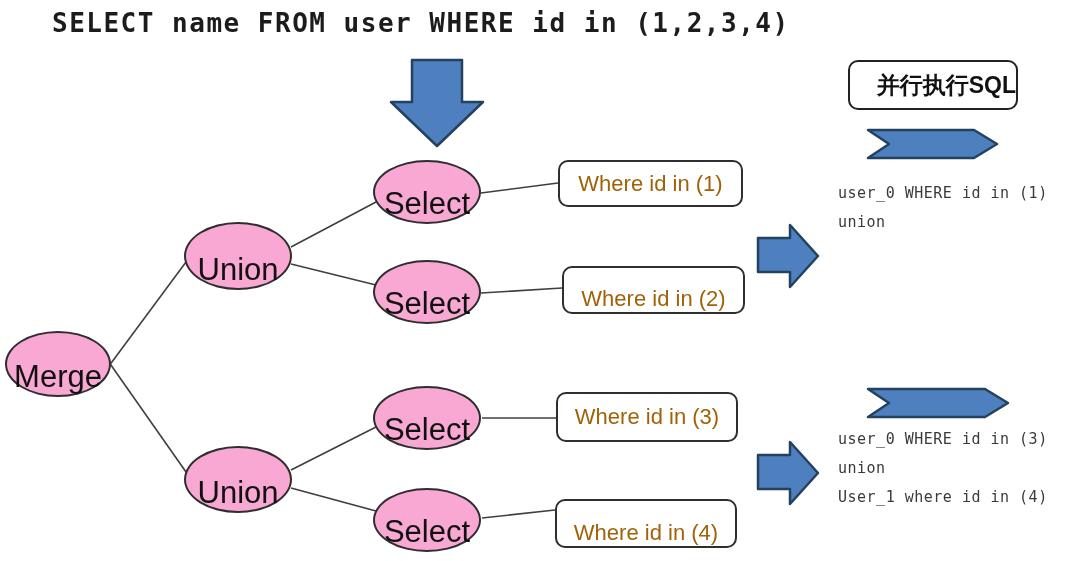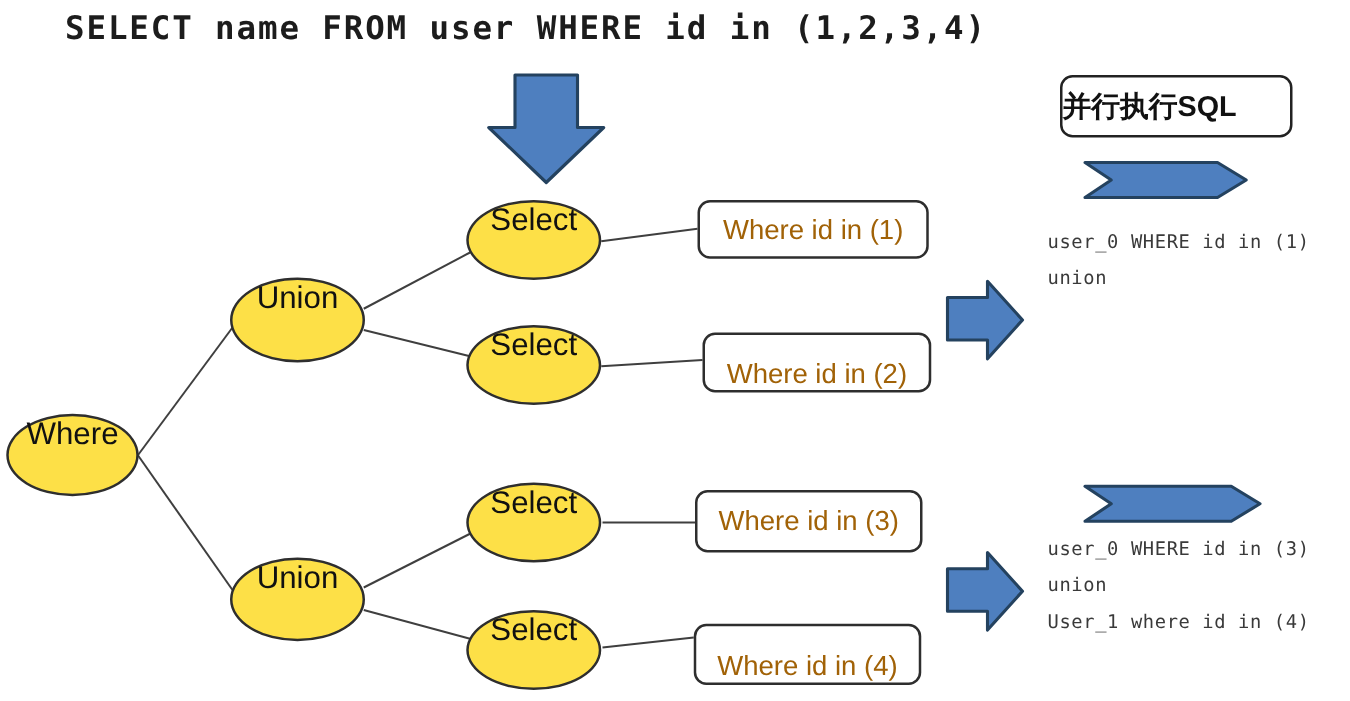--- a/index.html
+++ b/index.html
@@ -14,37 +14,37 @@
   .title{
     position:absolute;left:52px;top:8px;
     font-family:"DejaVu Sans Mono","Liberation Mono",monospace;
     font-size:26px;font-weight:600;letter-spacing:1.5px;color:#1c1c1c;
     white-space:nowrap;
   }
   .node{
     position:absolute;
     border:2px solid #2e2e2e;
     border-radius:50%;
-    display:flex;align-items:flex-start;justify-content:center;
-    font-size:25px;color:#111;background:#fde047;
+    display:flex;align-items:flex-end;justify-content:center;
+    font-size:31px;color:#111;background:#f9a8d4;
     box-sizing:border-box;
   }
   .where-box{
     position:absolute;
     border:2px solid #2e2e2e;
     border-radius:10px;
     display:flex;align-items:center;justify-content:center;
     font-size:22px;color:#a16207;background:#fff;
     box-sizing:border-box;
     white-space:nowrap;
   }
   .header-box{
-    position:absolute;left:848px;top:60px;width:186px;height:50px;
+    position:absolute;left:848px;top:60px;width:170px;height:50px;
     border:2px solid #222;border-radius:10px;
-    display:flex;align-items:center;justify-content:flex-start;
+    display:flex;align-items:center;justify-content:flex-end;
     font-size:23px;font-weight:700;color:#111;background:#fff;
     box-sizing:border-box;white-space:nowrap;
   }
   .sql-block{
     position:absolute;left:838px;width:240px;
     font-family:"DejaVu Sans Mono","Liberation Mono",monospace;
     font-size:15px;color:#3a3a3a;letter-spacing:0.5px;
     white-space:nowrap;
   }
   .sql-block .line{height:29px;line-height:29px;}
@@ -76,21 +76,21 @@
     <polygon points="758,455 790,455 790,442 818,473 790,504 790,489 758,489" fill="#4E7FBF" stroke="#24425F" stroke-width="2.5" stroke-linejoin="round"></polygon>
 
     <polygon points="868,130 974,130 997,144 974,158 868,158 889,144" fill="#4E7FBF" stroke="#24425F" stroke-width="2.5" stroke-linejoin="round"></polygon>
 
     <polygon points="868,389 985,389 1008,403 985,417 868,417 889,403" fill="#4E7FBF" stroke="#24425F" stroke-width="2.5" stroke-linejoin="round"></polygon>
   </svg>
 
   <div class="title">SELECT name FROM user WHERE id in (1,2,3,4)</div>
 
   <div class="node" style="left:5px;top:331px;width:106px;height:66px;">
-    <span>Where</span>
+    <span>Merge</span>
   </div>
 
   <div class="node" style="left:184px;top:222px;width:108px;height:68px;">
     <span>Union</span>
   </div>
   <div class="node" style="left:184px;top:446px;width:108px;height:67px;">
     <span>Union</span>
   </div>
 
   <div class="node" style="left:373px;top:160px;width:108px;height:64px;">

